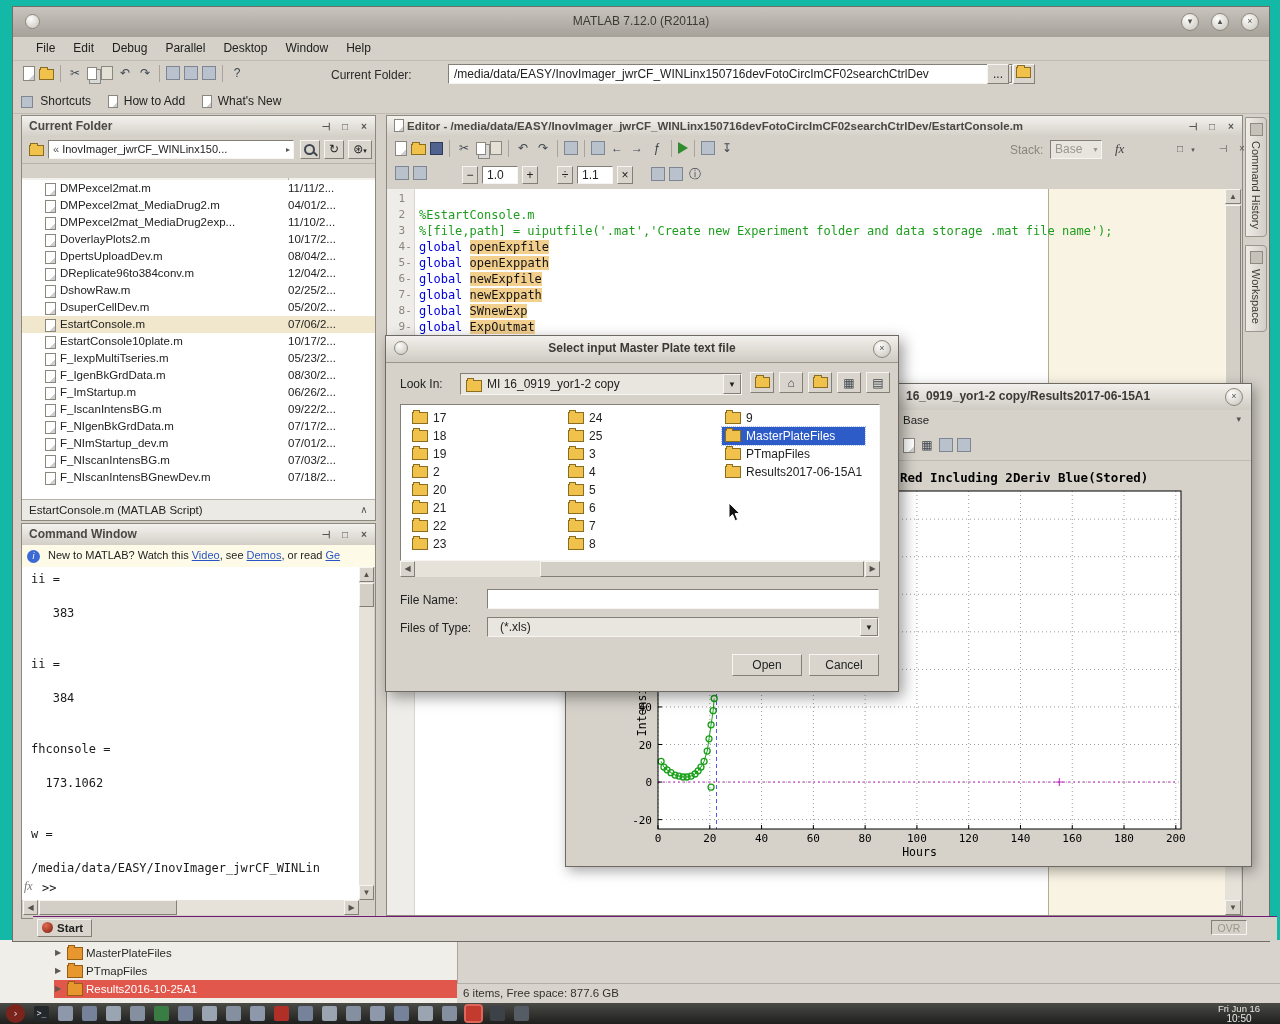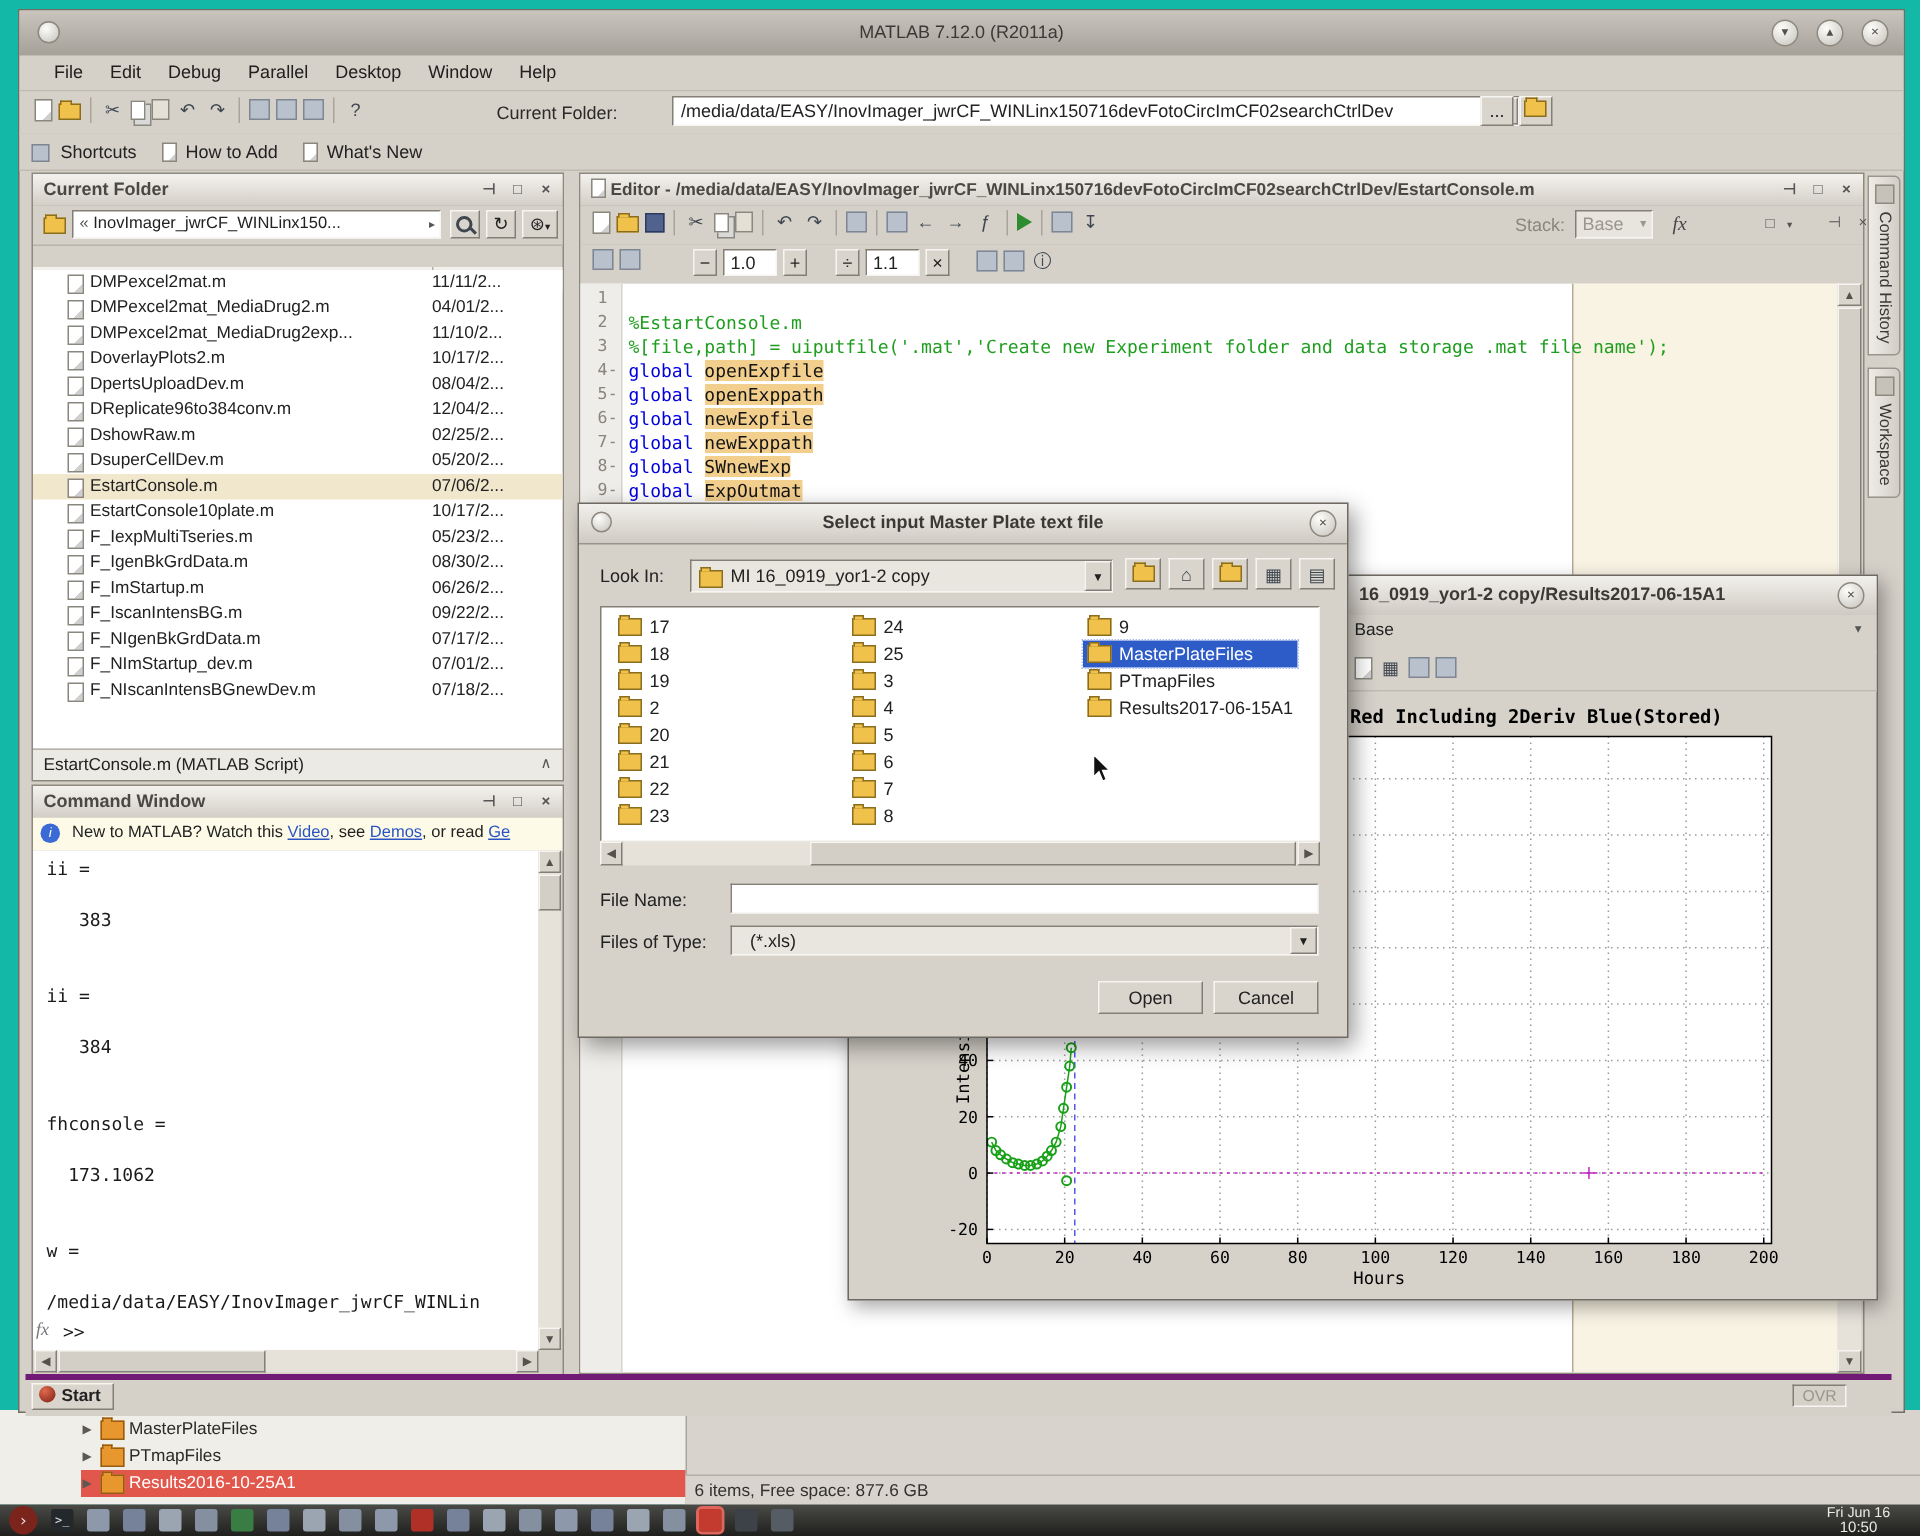--- a/index.html
+++ b/index.html
@@ -213,20 +213,25 @@
             <span class="cf-name">F_NIgenBkGrdData.m</span>
             <span class="cf-date">07/17/2...</span>
           </div>
           <div class="cf-row">
             <span class="cf-icon"></span>
             <span class="cf-name">F_NImStartup_dev.m</span>
             <span class="cf-date">07/01/2...</span>
           </div>
           <div class="cf-row">
             <span class="cf-icon"></span>
+            <span class="cf-name">F_NIscanIntensBG.m</span>
+            <span class="cf-date">07/03/2...</span>
+          </div>
+          <div class="cf-row">
+            <span class="cf-icon"></span>
             <span class="cf-name">F_NIscanIntensBGnewDev.m</span>
             <span class="cf-date">07/18/2...</span>
           </div>
         </div>
       <div class="abs" style="left:0;top:383px;right:0;height:21px;background:#eceae4;border-top:1px solid #b5b1a8;font-size:11.5px;line-height:20px;padding-left:7px;box-sizing:border-box;">
         <span>EstartConsole.m (MATLAB Script)</span>
         <span class="picons" style="top:2px;">
             <span class="picon">∧</span>
           </span>
       </div>
@@ -399,21 +404,21 @@
         <div class="vtab">
           <span class="vtab-icon"></span>
           <span class="vtab-text">Command History</span>
         </div>
         <div class="vtab">
           <span class="vtab-icon"></span>
           <span class="vtab-text">Workspace</span>
         </div>
       </div>
 
-    <div class="abs" style="left:4px;top:909px;width:1244px;height:24px;background:#d5d1c9;border-top:4px solid #701a75;">
+    <div class="abs" style="left:20px;top:909px;width:1244px;height:24px;background:#d5d1c9;border-top:1px solid #701a75;">
       <span class="abs raised" style="left:4px;top:2px;height:18px;padding:0 8px 0 4px;line-height:17px;font-weight:bold;font-size:11.5px;box-sizing:border-box;">
         <span style="display:inline-block;width:11px;height:11px;border-radius:50%;background:radial-gradient(circle at 35% 30%,#e06a4f,#7d1d10);margin-right:4px;vertical-align:-1px;"></span><span>Start</span>
       </span>
       <span class="abs sunken" style="left:1178px;top:3px;width:36px;height:15px;background:#d5d1c9;color:#9a968c;font-size:10.5px;text-align:center;line-height:14px;box-sizing:border-box;">OVR</span>
     </div>
   </div>
 
   <div class="abs" style="left:565px;top:383px;width:685px;height:482px;background:#d6d2ca;border:1px solid #6e6a63;box-shadow:3px 4px 12px rgba(0,0,0,.35);z-index:5;">
     <div class="abs grad-title" style="left:0;top:0;right:0;height:26px;">
       <span class="abs" style="left:340px;top:5px;font-weight:bold;color:#3b3935;font-size:12px;white-space:nowrap;">16_0919_yor1-2 copy/Results2017-06-15A1</span>

